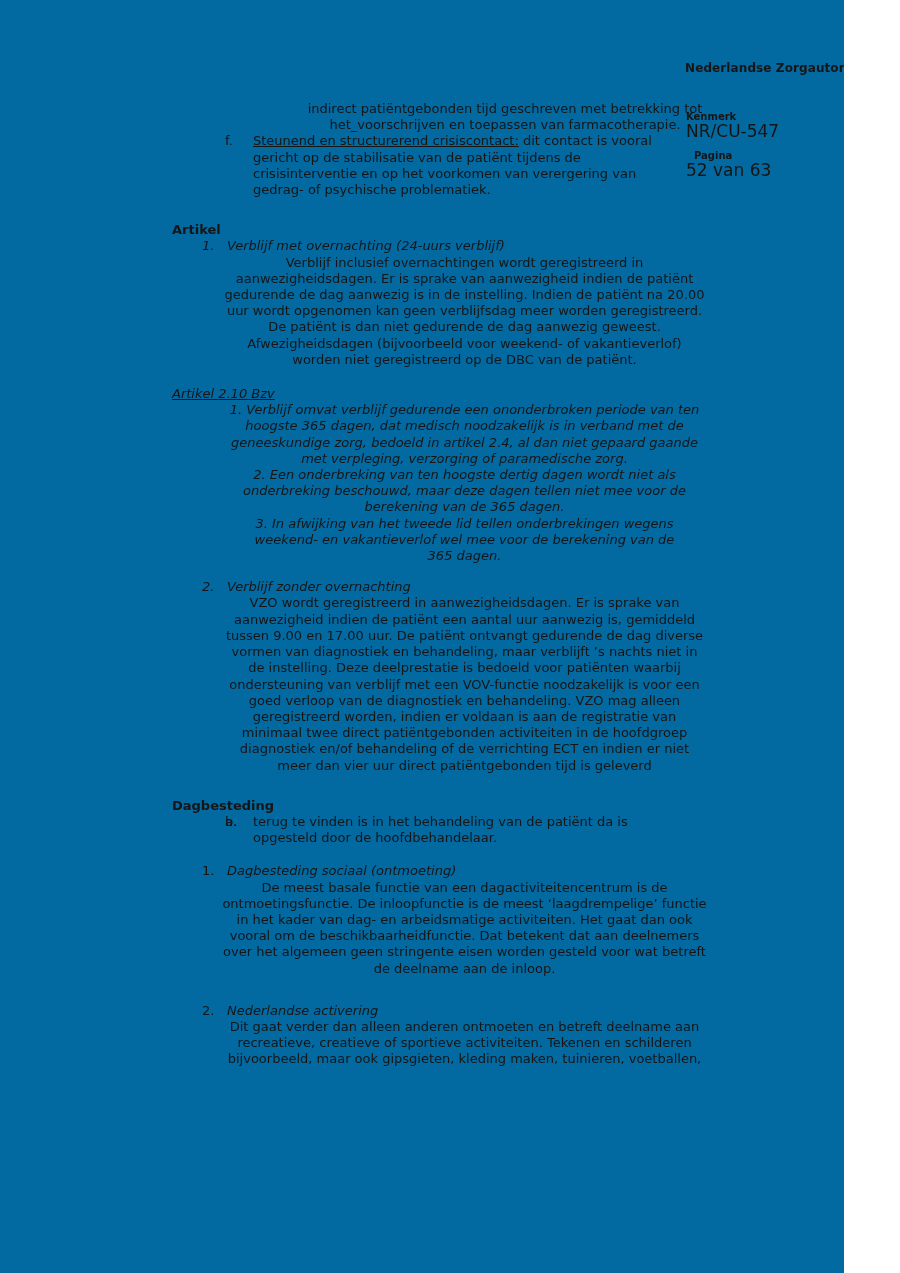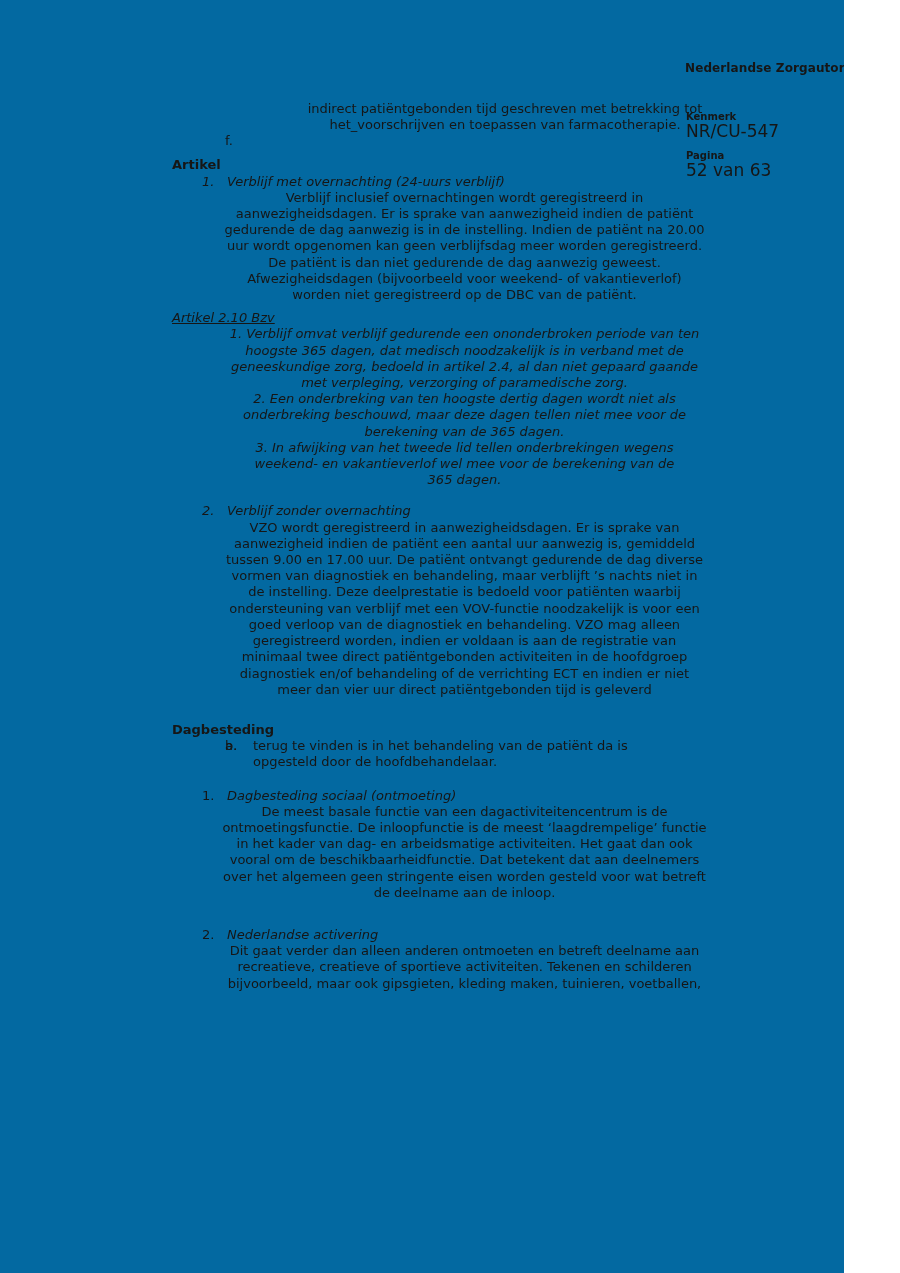--- a/index.html
+++ b/index.html
@@ -35,21 +35,21 @@
   }
   .meta-label {
     font-size: 10px;
     font-weight: bold;
     line-height: 14px;
   }
   .meta-value {
     font-size: 17px;
     line-height: 14px;
   }
-  .meta-gap { margin-top: 11px; }
+  .meta-gap { margin-top: 11px; margin-left: 8px; }
   
   .main {
     position: absolute;
     left: 172px;
     top: 101px;
     width: 585px;
     font-size: 13px;
     line-height: 16.2px;
   }
   .pre { white-space: pre-line; text-align: center; }
@@ -75,21 +75,21 @@
   }
   .subhead .num {
     position: absolute;
     left: 30px;
     top: 0;
   }
   .subhead.num-up .num { font-style: normal; }
   
   .mt15 { margin-top: 15px; }
   .mt17 { margin-top: 17px; }
-  .mt18 { margin-top: 7px; }
+  .mt18 { margin-top: 18px; }
   .mt19 { margin-top: 19px; }
   .mt24 { margin-top: 24px; }
   .mt26 { margin-top: 26px; }
 </style>
 </head>
 <body>
 
 <div class="page">
 
   <div class="brand">Nederlandse Zorgautoriteit</div>
@@ -101,20 +101,24 @@
     <div class="meta-value">52 van 63</div>
   </div>
 
   <div class="main">
 
     <div class="hang pre">indirect patiëntgebonden tijd geschreven met betrekking tot
 het_voorschrijven en toepassen van farmacotherapie.</div>
 
     <div class="li">
       <span class="marker">f.</span>
+      <span class="pre"><span class="u">Steunend en structurerend crisiscontact:</span><span> dit contact is vooral
+gericht op de stabilisatie van de patiënt tijdens de
+crisisinterventie en op het voorkomen van verergering van
+gedrag- of psychische problematiek.</span></span>
     </div>
 
     <div class="h mt24">Artikel</div>
 
     <div class="subhead">
       <span class="num">1.</span>
       <span>Verblijf met overnachting (24-uurs verblijf)</span>
     </div>
 
     <div class="pre">Verblijf inclusief overnachtingen wordt geregistreerd in

